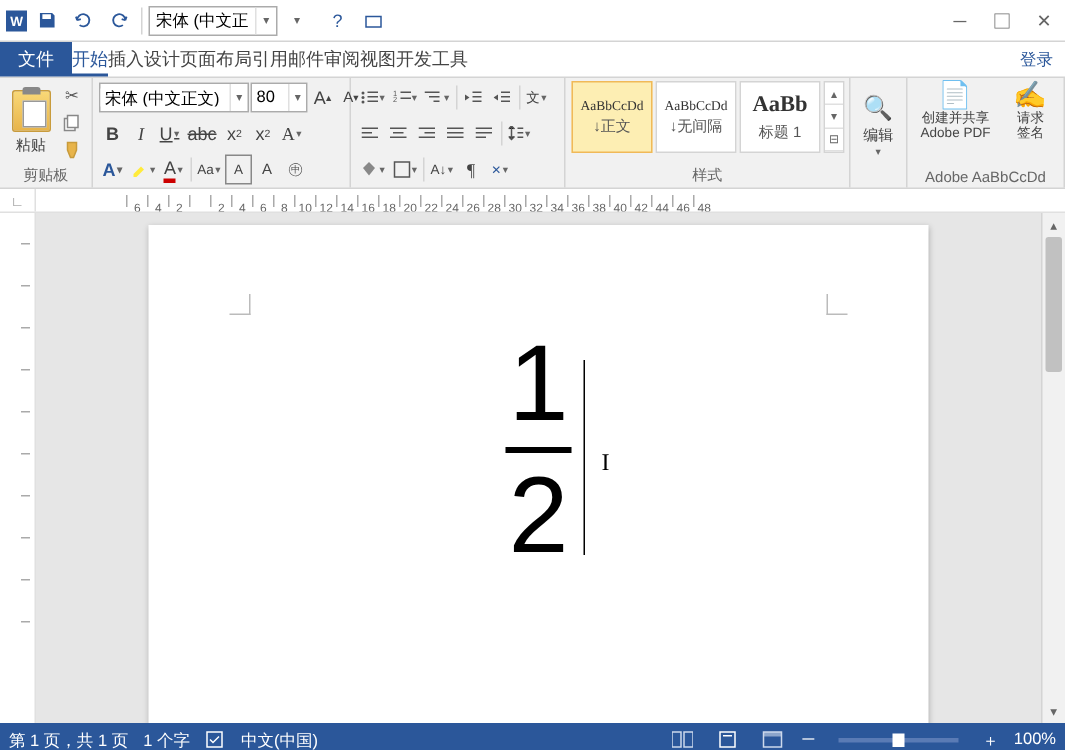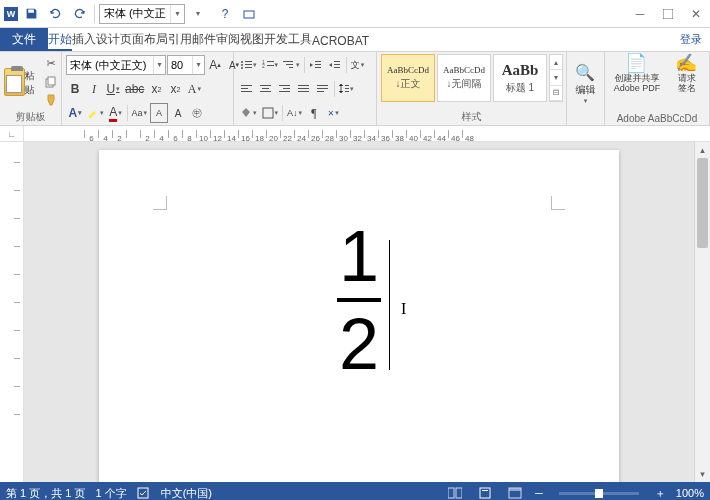--- a/index.html
+++ b/index.html
@@ -23,21 +23,21 @@
 .tab { padding: 3px 0; font-size: 12px; color: #444; cursor: pointer; }
 .tab.file { background: #2b579a; color: #fff; padding: 3px 12px; }
 .tab.active { color: #2b579a; border-bottom: 2px solid #2b579a; padding-bottom: 1px; }
 .login { position: absolute; right: 8px; top: 4px; font-size: 11px; color: #2b579a; }
 
 .ribbon { height: 74px; background: #f1f1f1; border-bottom: 1px solid #d4d4d4; display: flex; }
 .group { border-right: 1px solid #d4d4d4; display: flex; flex-direction: column; padding: 2px 4px 0 4px; }
 .group-body { flex: 1; display: flex; gap: 2px; }
 .group-label { text-align: center; font-size: 10px; color: #666; padding: 1px 0; position: relative; }
 
-.paste-col { display: flex; flex-direction: row; align-items: center; justify-content: center; width: 36px; }
+.paste-col { display: flex; flex-direction: column; align-items: center; justify-content: center; width: 36px; }
 .paste-icon { width: 26px; height: 28px; background: linear-gradient(#f9d877, #e8b44a); border: 1px solid #c89b3c; border-radius: 2px; position: relative; }
 .paste-icon::before { content: ""; position: absolute; top: -3px; left: 6px; width: 12px; height: 5px; background: #888; border-radius: 2px 2px 0 0; }
 .paste-icon::after { content: ""; position: absolute; bottom: 2px; right: 2px; width: 14px; height: 16px; background: #fff; border: 1px solid #999; }
 .mini-col { display: flex; flex-direction: column; gap: 2px; justify-content: center; }
 .mini-btn { width: 18px; height: 16px; display: flex; align-items: center; justify-content: center; font-size: 11px; color: #555; }
 
 .font-group .row { display: flex; align-items: center; gap: 1px; height: 22px; }
 .combo { display: flex; border: 1px solid #ababab; background: #fff; height: 20px; align-items: center; }
 .combo input { border: none; font-size: 11px; padding: 0 3px; outline: none; }
 .combo .dd { width: 12px; font-size: 8px; text-align: center; color: #666; border-left: 1px solid #e0e0e0; height: 100%; line-height: 18px; }
@@ -149,21 +149,20 @@
   <div class="tab file">文件</div>
   <div class="tab active">开始</div>
   <div class="tab">插入</div>
   <div class="tab">设计</div>
   <div class="tab">页面布局</div>
   <div class="tab">引用</div>
   <div class="tab">邮件</div>
   <div class="tab">审阅</div>
   <div class="tab">视图</div>
   <div class="tab">开发工具</div>
-  <div class="tab">ACROBAT</div>
   <div class="login">登录</div>
 </div>
 
 <div class="ribbon">
 
   <div class="group" style="width:62px">
     <div class="group-body">
       <div class="paste-col">
         <div class="paste-icon"></div>
         <div style="font-size:10px;margin-top:2px">粘贴</div>

